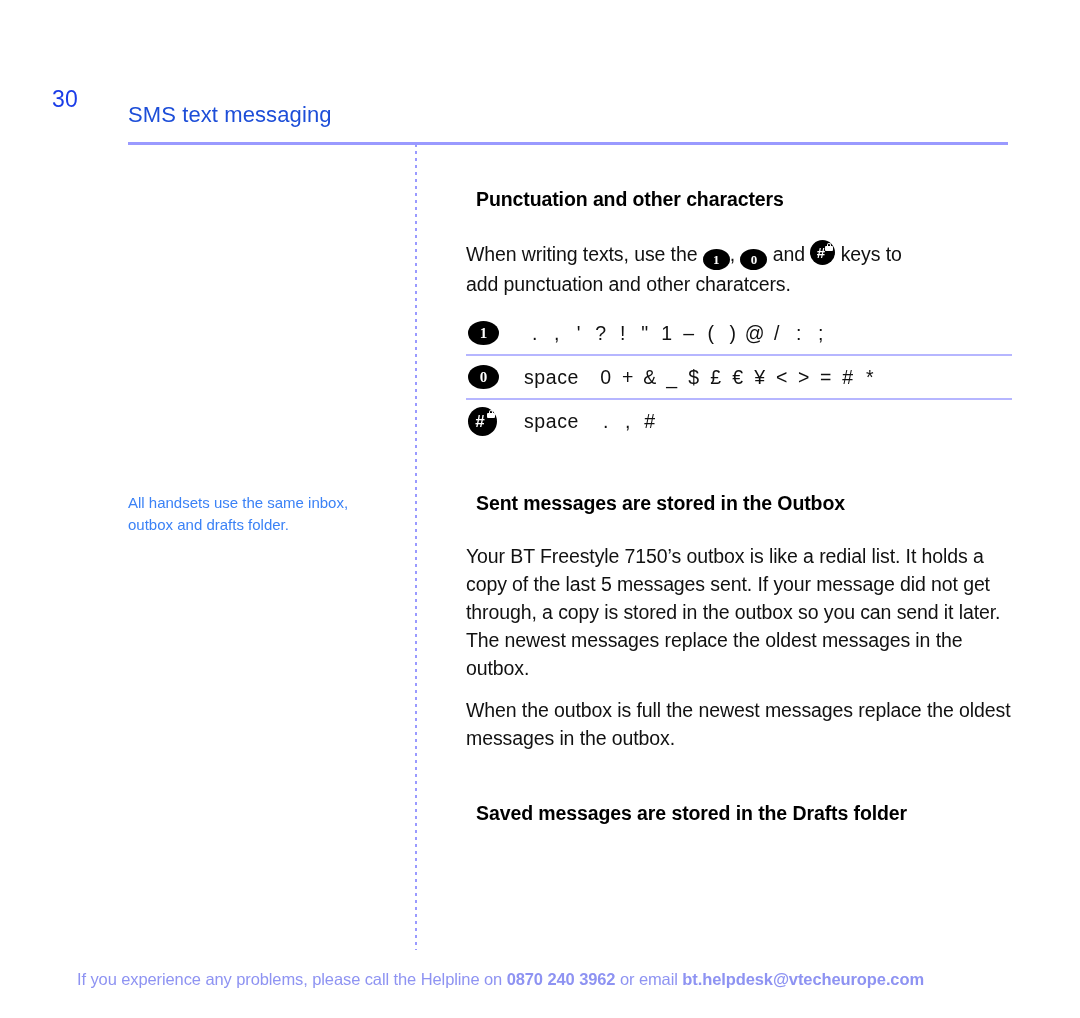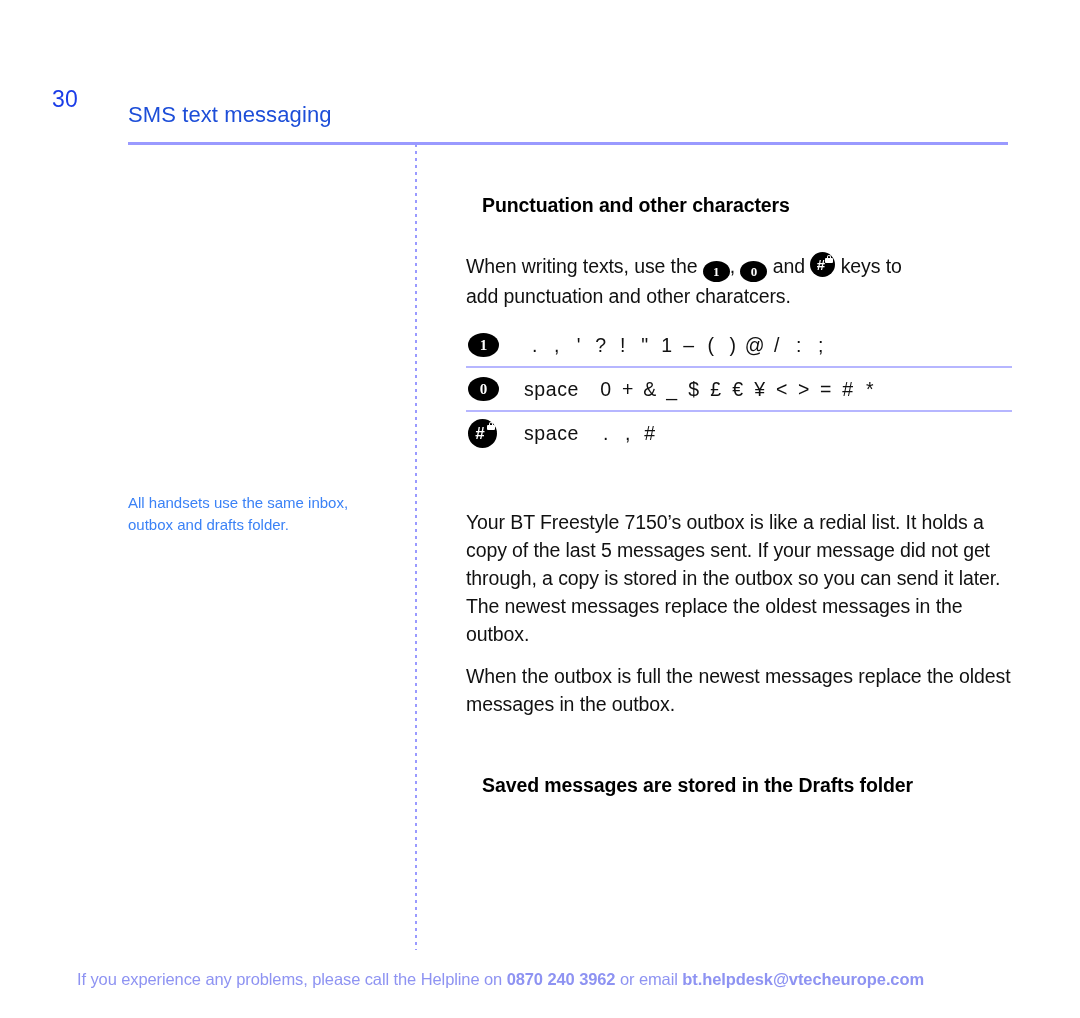--- a/index.html
+++ b/index.html
@@ -81,21 +81,21 @@
 
   
   .main-col {
     position: absolute;
     left: 466px;
     top: 176px;
     width: 546px;
   }
 
   h2.section-heading {
-    margin: 16px;
+    margin: 10px;
     font-size: 19.5px;
     font-weight: bold;
     color: #000000;
     letter-spacing: -0.1px;
     line-height: 26px;
   }
 
   p.body-text {
     margin: 0;
     font-size: 19.5px;
@@ -321,20 +321,21 @@
           </td>
           <td class="chars-cell">
             <span class="ch word">space</span><span class="ch">.</span><span class="ch">,</span><span class="ch">#</span>
           </td>
         </tr>
       </tbody>
     </table>
 
     <div class="gap-section"></div>
 
+    <h2 class="section-heading">Sent messages are stored in the Outbox</h2>
     <div class="gap-head-body"></div>
     <p class="body-text">Your BT Freestyle 7150’s outbox is like a redial list. It holds a copy of the last 5 messages sent. If your message did not get through, a copy is stored in the outbox so you can send it later. The newest messages replace the oldest messages in the outbox.</p>
     <div class="gap-para"></div>
     <p class="body-text">When the outbox is full the newest messages replace the oldest messages in the outbox.</p>
 
     <div class="gap-section"></div>
 
     <h2 class="section-heading">Saved messages are stored in the Drafts folder</h2>
     <div class="gap-head-body"></div>
 

